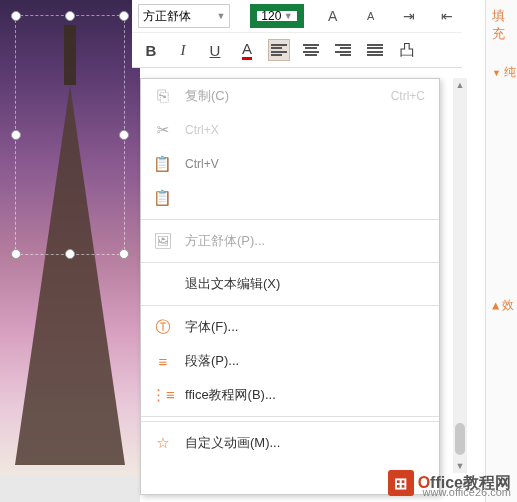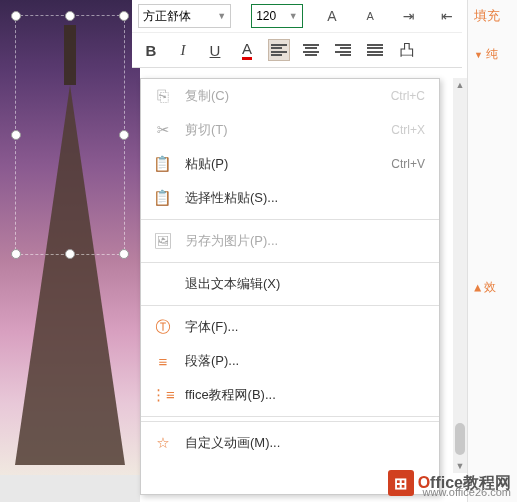--- a/index.html
+++ b/index.html
@@ -67,21 +67,21 @@
       width: 110px; height: 24px;
       border: 1px solid #ccc;
       font-size: 12px;
       padding: 2px 4px;
       display: flex;
       align-items: center;
       justify-content: space-between;
     }
     .size-select {
       width: 60px; height: 24px;
-      border: 1px solid #15803d;
+      border: 7px solid #15803d;
       font-size: 12px;
       padding: 2px 4px;
       display: flex;
       align-items: center;
       justify-content: space-between;
     }
     .dd-arrow { font-size: 9px; color: #888; }
     .tb-btn-sm {
       width: 22px; height: 22px;
       display: flex; align-items: center; justify-content: center;
@@ -139,21 +139,21 @@
       font-size: 15px;
     }
     .menu-label { flex: 1; }
     .menu-shortcut { font-size: 12px; color: #888; }
     .menu-item.disabled .menu-shortcut { color: #ccc; }
     .menu-sep { height: 1px; background: #e0e0e0; margin: 4px 0; }
     
     .side-panel {
       position: absolute;
       right: 0; top: 0;
-      width: 50px; height: 502px;
+      width: 32px; height: 502px;
       border-left: 1px solid #e0e0e0;
       background: #fafafa;
       padding: 4px 6px;
       font-size: 12px;
     }
     .sp-tab { color: #e88040; font-size: 13px; margin-bottom: 10px; padding: 3px 0; }
     .sp-item { display: flex; align-items: center; padding: 8px 0; color: #e88040; font-size: 12px; }
     .sp-item .tri { font-size: 9px; margin-right: 3px; }
     .sp-item.collapsed .tri { transform: rotate(-90deg); display: inline-block; }
     
@@ -281,36 +281,33 @@
 </div>
 
 <div class="context-menu">
   <div class="menu-item disabled">
     <span class="menu-icon">⎘</span>
     <span class="menu-label">复制(C)</span>
     <span class="menu-shortcut">Ctrl+C</span>
   </div>
   <div class="menu-item disabled">
     <span class="menu-icon">✂</span>
-    <span class="menu-label">剪切(T)</span>
     <span class="menu-shortcut">Ctrl+X</span>
   </div>
   <div class="menu-item">
     <span class="menu-icon">📋</span>
-    <span class="menu-label">粘贴(P)</span>
     <span class="menu-shortcut">Ctrl+V</span>
   </div>
   <div class="menu-item">
     <span class="menu-icon">📋</span>
-    <span class="menu-label">选择性粘贴(S)...</span>
   </div>
   <div class="menu-sep"></div>
   <div class="menu-item disabled">
     <span class="menu-icon">🖼</span>
-    <span class="menu-label">另存为图片(P)...</span>
+    <span class="menu-label">方正舒体(P)...</span>
   </div>
   <div class="menu-sep"></div>
   <div class="menu-item">
     <span class="menu-icon"></span>
     <span class="menu-label">退出文本编辑(X)</span>
   </div>
   <div class="menu-sep"></div>
   <div class="menu-item">
     <span class="menu-icon" style="color:#e88040">Ⓣ</span>
     <span class="menu-label">字体(F)...</span>

